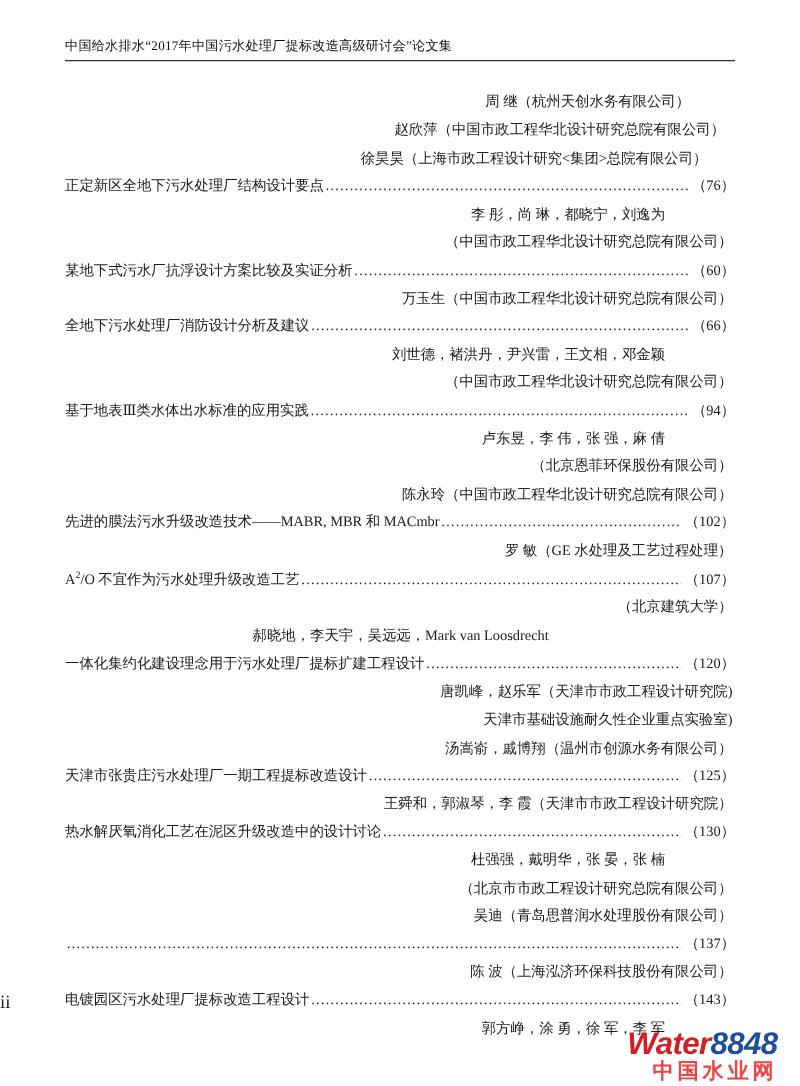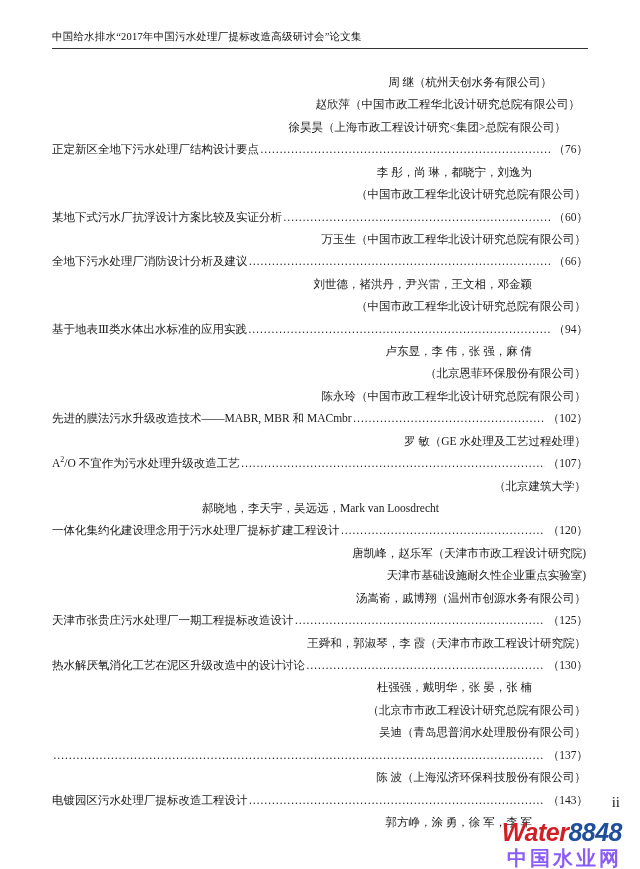--- a/index.html
+++ b/index.html
@@ -86,21 +86,21 @@
   }
   .sup {
     font-size: 8px;
     vertical-align: super;
   }
   .folio {
     position: absolute;
     bottom: 58px;
     left: 0;
     width: 620px;
-    text-align: right;
+    text-align: left;
     font-size: 15px;
     color: #222;
   }
   .watermark {
     position: absolute;
     right: 18px;
     bottom: 0;
     text-align: right;
     font-family: "Liberation Sans", sans-serif;
     line-height: 1.1;
@@ -109,25 +109,26 @@
     font-size: 25px;
     font-weight: bold;
     font-style: italic;
     color: #d21f26;
     letter-spacing: -0.5px;
   }
   .wm-top .wm-blue {
     color: #1f4e9c;
   }
   .wm-bottom {
-    font-size: 20px;
-    color: #8b5cf6;
+    font-size: 17px;
+    color: #ef4444;
     font-weight: bold;
     letter-spacing: 3px;
     margin-top: 1px;
+    font-family: Liberation Mono, monospace;
   }
 </style>
 </head>
 <body>
 
 <div class="page">
 
   <div class="header">中国给水排水“2017年中国污水处理厂提标改造高级研讨会”论文集</div>
   <div class="header-rule"></div>
 

